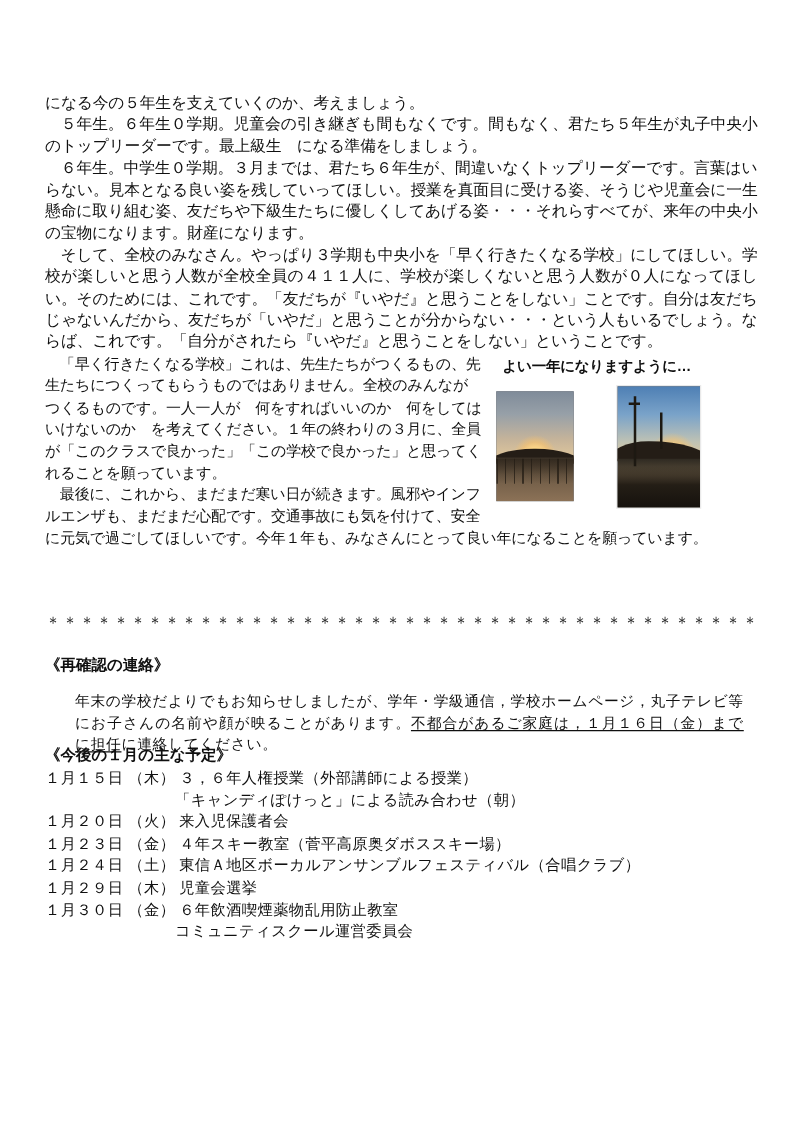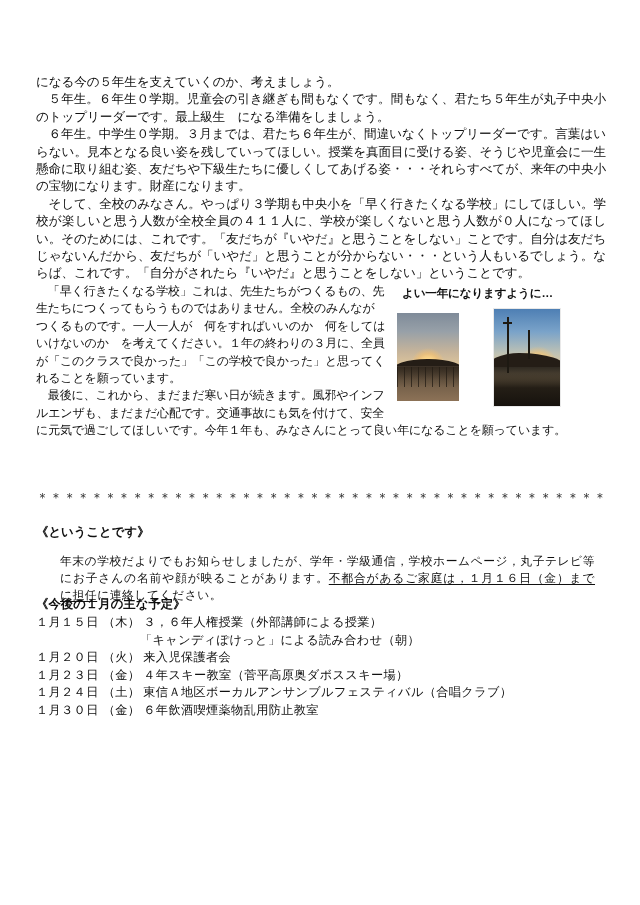--- a/index.html
+++ b/index.html
@@ -256,21 +256,21 @@
     </div>
 
     <p class="wrap-para">　「早く行きたくなる学校」これは、先生たちがつくるもの、先生たちにつくってもらうものではありません。全校のみんながつくるものです。一人一人が　何をすればいいのか　何をしてはいけないのか　を考えてください。１年の終わりの３月に、全員が「このクラスで良かった」「この学校で良かった」と思ってくれることを願っています。</p>
     <p class="wrap-para">　最後に、これから、まだまだ寒い日が続きます。風邪やインフルエンザも、まだまだ心配です。交通事故にも気を付けて、安全に元気で過ごしてほしいです。今年１年も、みなさんにとって良い年になることを願っています。</p>
 
   </div>
 
   <div class="divider">＊＊＊＊＊＊＊＊＊＊＊＊＊＊＊＊＊＊＊＊＊＊＊＊＊＊＊＊＊＊＊＊＊＊＊＊＊＊＊＊＊＊＊＊＊</div>
 
   <div class="notice">
-    <div class="notice-title">《ということです》</div>
+    <div class="notice-title">《再確認の連絡》</div>
     <p class="notice-body"><span>年末の学校だよりでもお知らせしましたが、学年・学級通信，学校ホームページ，丸子テレビ等にお子さんの名前や顔が映ることがあります。</span><span class="u">不都合があるご家庭は，１月１６日（金）までに担任</span><span>に連絡してください。</span></p>
   </div>
 
   <div class="schedule">
     <div class="schedule-title">《今後の１月の主な予定》</div>
 
     <div>
       <p class="sched-line"><span class="date">１月１５日</span><span class="dow">（木）</span><span class="evt">３，６年人権授業（外部講師による授業）</span></p>
       <p class="sched-sub">「キャンディぽけっと」による読み合わせ（朝）</p>
     </div>
@@ -281,20 +281,24 @@
     </div>
 
     <div>
       <p class="sched-line"><span class="date">１月２３日</span><span class="dow">（金）</span><span class="evt">４年スキー教室（菅平高原奥ダボススキー場）</span></p>
     </div>
 
     <div>
       <p class="sched-line"><span class="date">１月２４日</span><span class="dow">（土）</span><span class="evt">東信Ａ地区ボーカルアンサンブルフェスティバル（合唱クラブ）</span></p>
     </div>
 
+    <div>
+      <p class="sched-line"><span class="date">１月２９日</span><span class="dow">（木）</span><span class="evt">児童会選挙</span></p>
+    </div>
 
     <div>
       <p class="sched-line"><span class="date">１月３０日</span><span class="dow">（金）</span><span class="evt">６年飲酒喫煙薬物乱用防止教室</span></p>
+      <p class="sched-sub">コミュニティスクール運営委員会</p>
     </div>
 
   </div>
 
 </div>
 
 </body></html>

